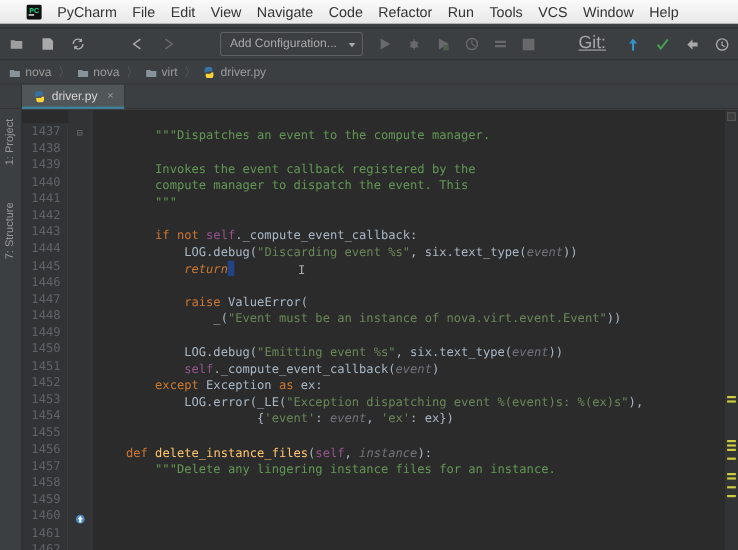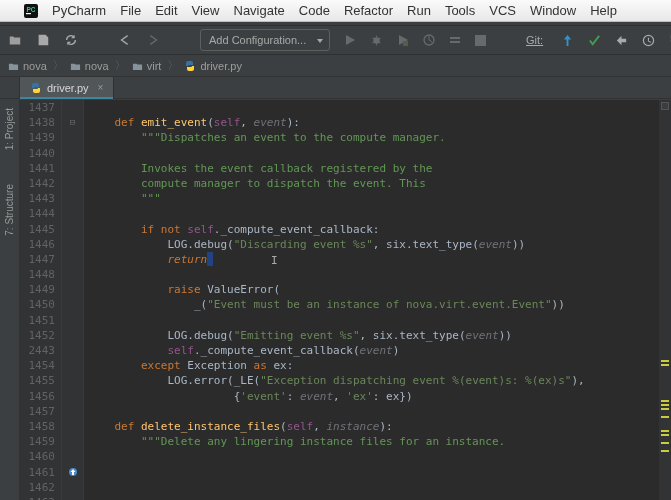--- a/index.html
+++ b/index.html
@@ -16,21 +16,21 @@
 .window { background: #3c3f41; }
 .titlebar-top { height: 3px; background: #3c3f41; }
 
 
 .toolbar { height: 30px; background: #3c3f41; border-top: 1px solid #2d2f30; border-bottom: 1px solid #2d2f30; display: flex; align-items: center; padding: 0 8px; gap: 14px; }
 .tb-btn { width: 22px; height: 22px; display: flex; align-items: center; justify-content: center; border-radius: 3px; }
 .tb-sep { width: 1px; height: 18px; background: #555; margin: 0 6px; }
 .tb-dropdown { height: 22px; border: 1px solid #5e6060; border-radius: 3px; background: #3c3f41; display: flex; align-items: center; padding: 0 8px; font-size: 11px; color: #a9a9a9; min-width: 130px; position: relative; }
 .tb-dropdown::after { content: ""; position: absolute; right: 6px; top: 9px; border-left: 3px solid transparent; border-right: 3px solid transparent; border-top: 4px solid #a9a9a9; }
 .tb-spacer { flex: 1; }
-.git-label { font-size: 11px; color: #a9a9a9; margin-right: 4px; text-decoration: underline; }
+.git-label { font-size: 16px; color: #a9a9a9; margin-right: 4px; text-decoration: underline; }
 
 .icon-svg { display: block; }
 
 
 .breadcrumbs { height: 22px; background: #3c3f41; display: flex; align-items: center; padding: 0 8px; gap: 6px; font-size: 11px; border-bottom: 1px solid #323232; }
 .crumb { color: #9c9c9c; display: flex; align-items: center; gap: 4px; }
 .crumb-sep { color: #666; }
 
 
 .tabs-row { height: 22px; background: #3c3f41; display: flex; align-items: stretch; border-bottom: 1px solid #323232; }
@@ -41,21 +41,21 @@
 .tab .close-x { margin-left: 4px; color: #999; font-size: 10px; }
 
 
 .left-rail { position: absolute; left: 0; top: 100px; bottom: 0; width: 20px; background: #3c3f41; border-right: 1px solid #323232; }
 .rail-label { writing-mode: vertical-rl; transform: rotate(180deg); font-size: 10px; color: #999; padding: 4px 0; display: flex; align-items: center; justify-content: center; width: 100%; }
 .rail-lab-1 { position: absolute; top: 4px; left: 0; }
 .rail-lab-2 { position: absolute; top: 80px; left: 0; }
 
 
 .editor-wrap { position: absolute; left: 20px; right: 0; top: 100px; bottom: 0; background: #2b2b2b; display: flex; font-family: "Menlo","Consolas",monospace; font-size: 11px; line-height: 15.2px; }
-.gutter-num { width: 42px; background: #313335; color: #606366; text-align: right; padding-right: 6px; border-right: 1px solid #3a3a3a; }
+.gutter-num { width: 42px; background: #313335; color: #606366; text-align: right; padding-right: 6px; border-right: 1px solid #3a3a3a; margin-top: 12px; }
 .gutter-ico { width: 22px; background: #313335; border-right: 1px solid #3a3a3a; }
 .code-area { flex: 1; position: relative; padding-left: 4px; overflow: hidden; color: #a9b7c6; }
 .line { white-space: pre; height: 15.2px; }
 .line-ico, .line-num { height: 15.2px; }
 .line-ico { display: flex; align-items: center; justify-content: center; }
 
 
 .markers { width: 12px; background: #313335; position: relative; }
 .marker { position: absolute; right: 2px; left: 2px; height: 2px; background: #cbcb3e; }
 
@@ -275,21 +275,21 @@
     <div class="line-num">1443</div>
     <div class="line-num">1444</div>
     <div class="line-num">1445</div>
     <div class="line-num">1446</div>
     <div class="line-num">1447</div>
     <div class="line-num">1448</div>
     <div class="line-num">1449</div>
     <div class="line-num">1450</div>
     <div class="line-num">1451</div>
     <div class="line-num">1452</div>
-    <div class="line-num">2443</div>
+    <div class="line-num">1453</div>
     <div class="line-num">1454</div>
     <div class="line-num">1455</div>
     <div class="line-num">1456</div>
     <div class="line-num">1457</div>
     <div class="line-num">1458</div>
     <div class="line-num">1459</div>
     <div class="line-num">1460</div>
     <div class="line-num">1461</div>
     <div class="line-num">1462</div>
     <div class="line-num">1463</div>
@@ -325,21 +325,20 @@
         <svg width="10" height="10" viewBox="0 0 10 10">
           <circle cx="5" cy="5" r="4" fill="#4a88c7"></circle>
           <path fill="#fff" d="M5 2 2.5 5H4v3h2V5h1.5z"></path>
         </svg>
       </div>
     <div class="line-ico"></div>
       <div class="line-ico"></div>
   </div>
   <div class="code-area">
 <div class="line"> </div>
-<div class="line">    <span class="kw">def </span><span class="fn">emit_event</span><span>(</span><span class="self">self</span><span>, </span><span class="prm" style="font-style:italic; color:#72737a">event</span><span>):</span></div>
 <div class="line">        <span class="doc">"""Dispatches an event to the compute manager.</span></div>
 <div class="line"> </div>
 <div class="line">        <span class="doc">Invokes the event callback registered by the</span></div>
 <div class="line">        <span class="doc">compute manager to dispatch the event. This</span></div>
 <div class="line">        <span class="doc">"""</span></div>
 <div class="line"> </div>
 <div class="line">        <span class="kw">if not </span><span class="self">self</span><span>._compute_event_callback:</span></div>
 <div class="line">            <span>LOG.debug(</span><span class="str">"Discarding event %s"</span><span>, six.text_type(</span><span style="font-style:italic; color:#72737a">event</span><span>))</span></div>
 <div class="line" style="position:relative">            <span class="kw" style="font-style:italic">return</span><span style="background:#214283;display:inline-block;width:6px;height:14px;vertical-align:text-bottom"></span><span style="position:absolute;left:183px;top:1px;color:#aaa">I</span></div>
 <div class="line"> </div>

